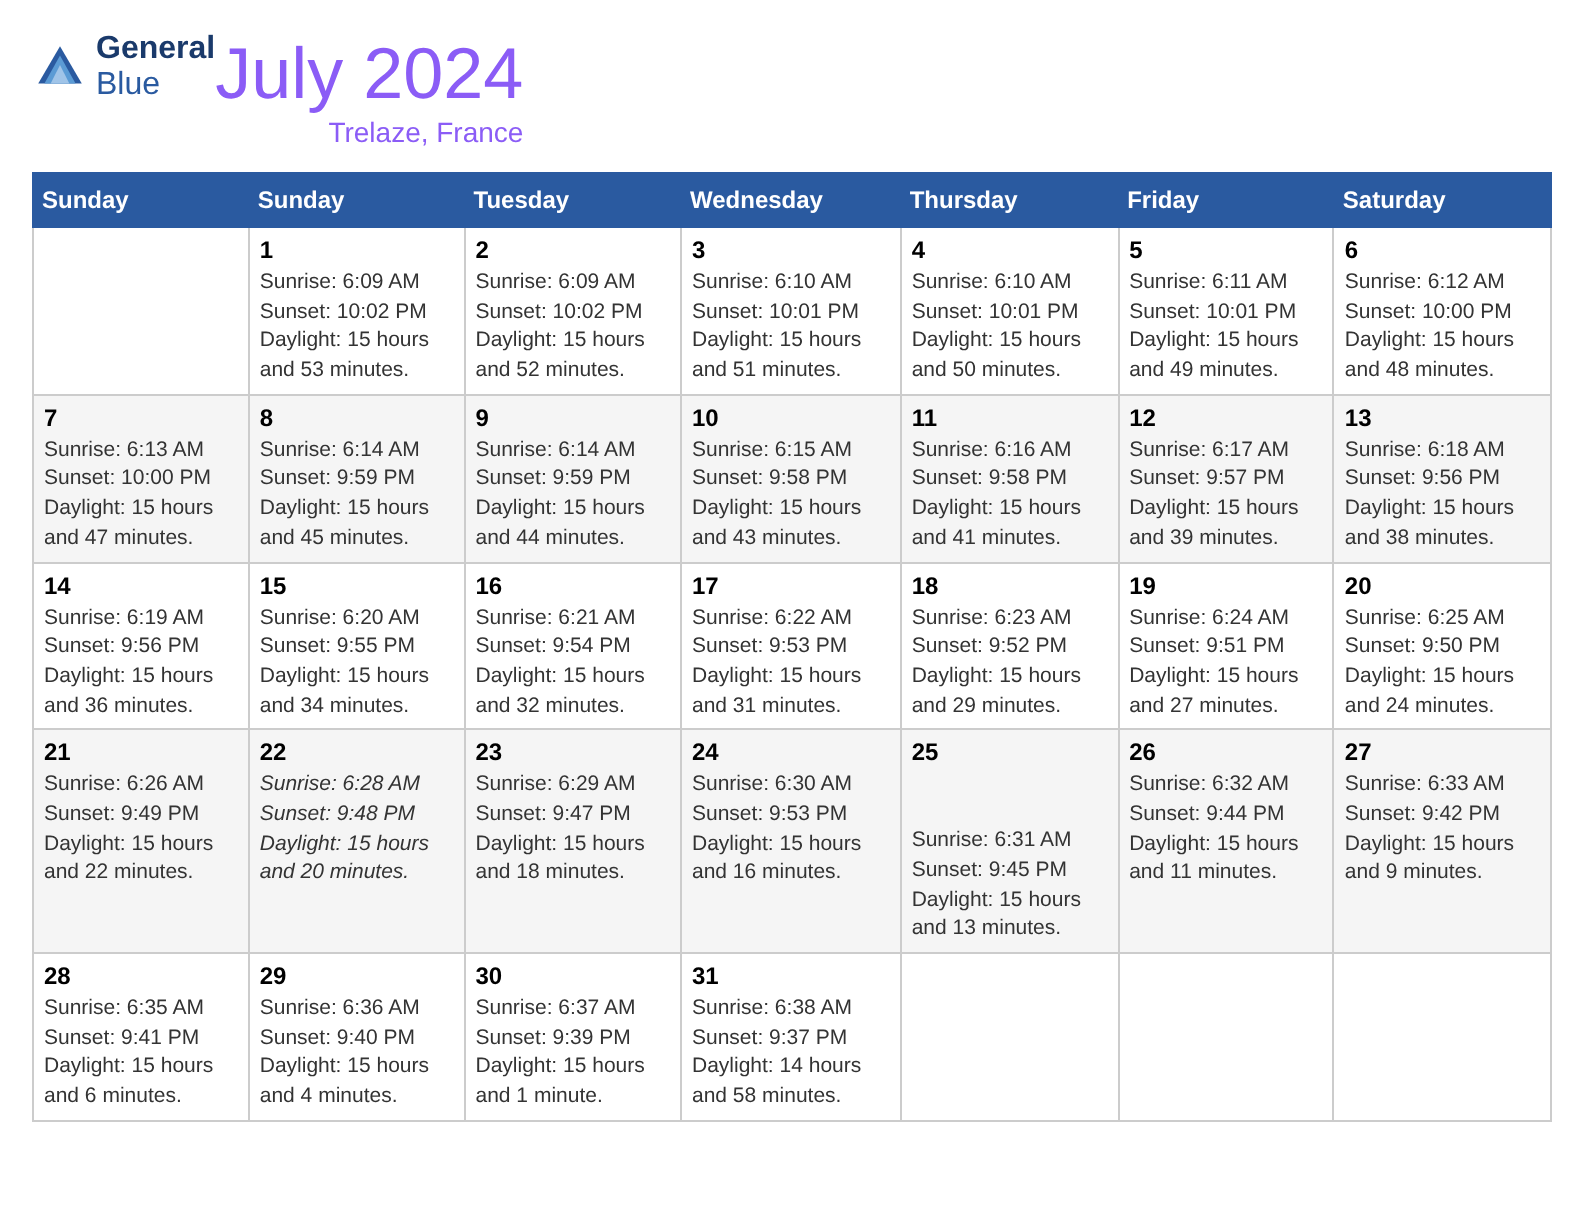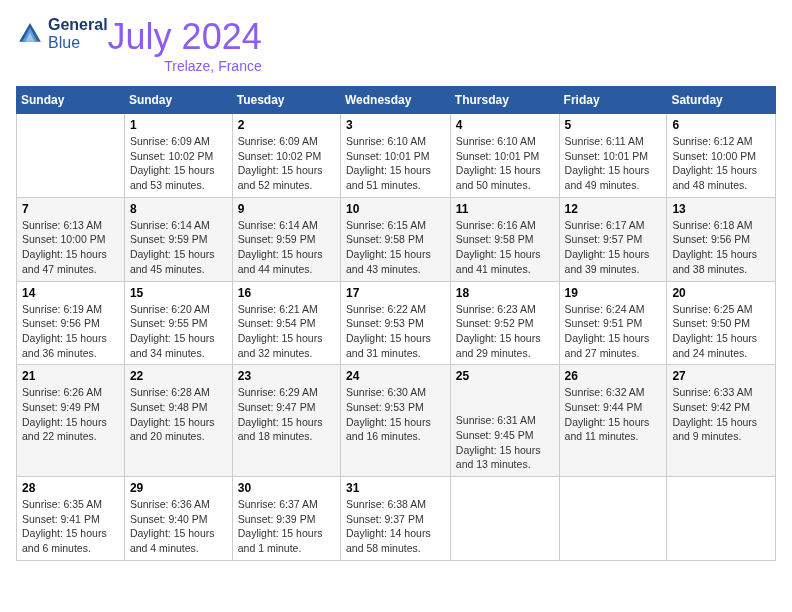--- a/index.html
+++ b/index.html
@@ -267,21 +267,21 @@
       <tr>
         <td>
           <span class="day-num">21</span>
           <div class="day-info" style="white-space: pre-line;">Sunrise: 6:26 AM
 Sunset: 9:49 PM
 Daylight: 15 hours
 and 22 minutes.</div>
         </td>
         <td>
           <span class="day-num">22</span>
-          <div class="day-info" style="white-space: pre-line;">Sunrise: 6:28 AM
+          <div class="day-info" style="white-space: pre-line; font-style: italic;">Sunrise: 6:28 AM
 Sunset: 9:48 PM
 Daylight: 15 hours
 and 20 minutes.</div>
         </td>
         <td>
           <span class="day-num">23</span>
           <div class="day-info" style="white-space: pre-line;">Sunrise: 6:29 AM
 Sunset: 9:47 PM
 Daylight: 15 hours
 and 18 minutes.</div>

